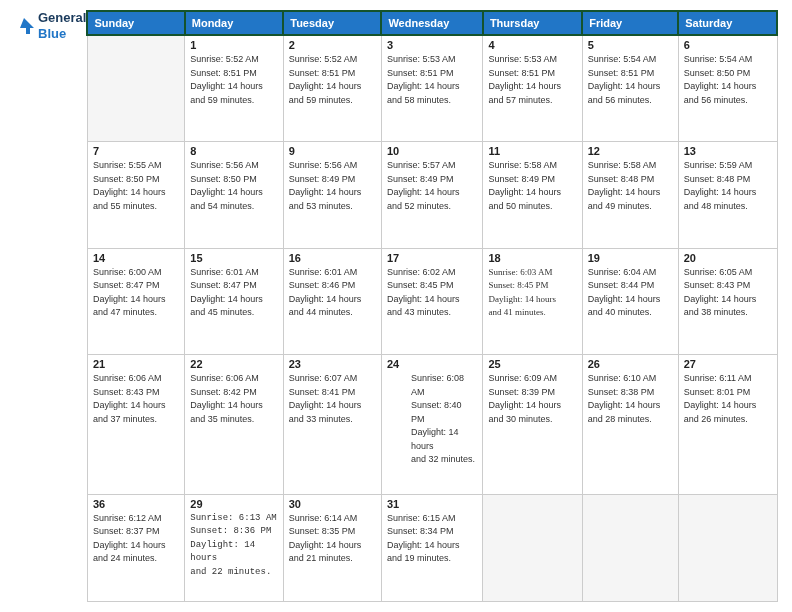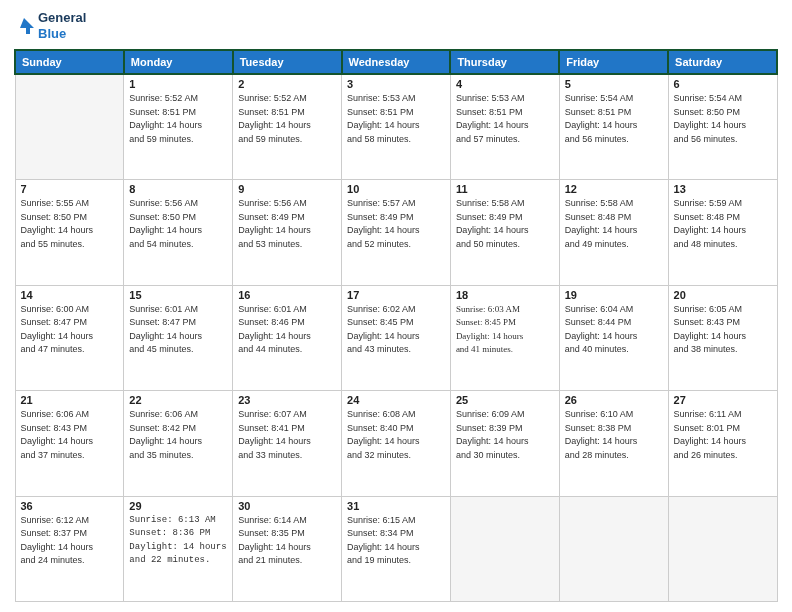--- a/index.html
+++ b/index.html
@@ -8,21 +8,21 @@
       height: 612px;
       font-family: Arial, Helvetica, sans-serif;
       background: #fff;
       overflow: hidden;
     }
     .page {
       width: 792px;
       height: 612px;
       padding: 10px 14px 10px 14px;
       display: flex;
-      flex-direction: column;
+      flex-direction: row;
     }
     .header {
       display: flex;
       justify-content: space-between;
       align-items: flex-start;
       margin-bottom: 8px;
     }
     .logo {
       display: flex;
       align-items: center;
@@ -282,21 +282,21 @@
           </td>
           <td>
             <span class="day-num">23</span>
             <div class="day-info" style="white-space: pre-line;">Sunrise: 6:07 AM
 Sunset: 8:41 PM
 Daylight: 14 hours
 and 33 minutes.</div>
           </td>
           <td>
             <span class="day-num">24</span>
-            <div class="day-info" style="white-space: pre-line;">Sunrise: 6:08 AM
+            <div class="day-info" style="white-space: pre-line; margin-left: 24px;">Sunrise: 6:08 AM
 Sunset: 8:40 PM
 Daylight: 14 hours
 and 32 minutes.</div>
           </td>
           <td>
             <span class="day-num">25</span>
             <div class="day-info" style="white-space: pre-line;">Sunrise: 6:09 AM
 Sunset: 8:39 PM
 Daylight: 14 hours
 and 30 minutes.</div>

